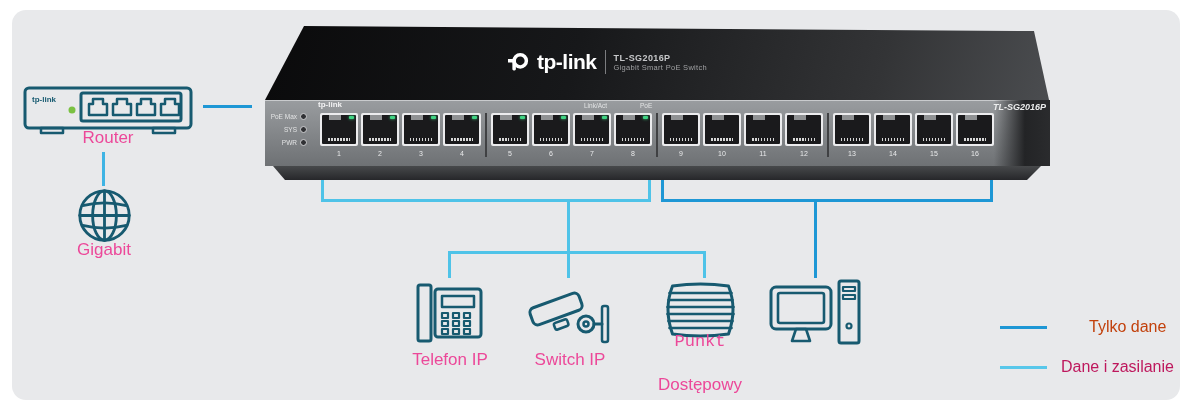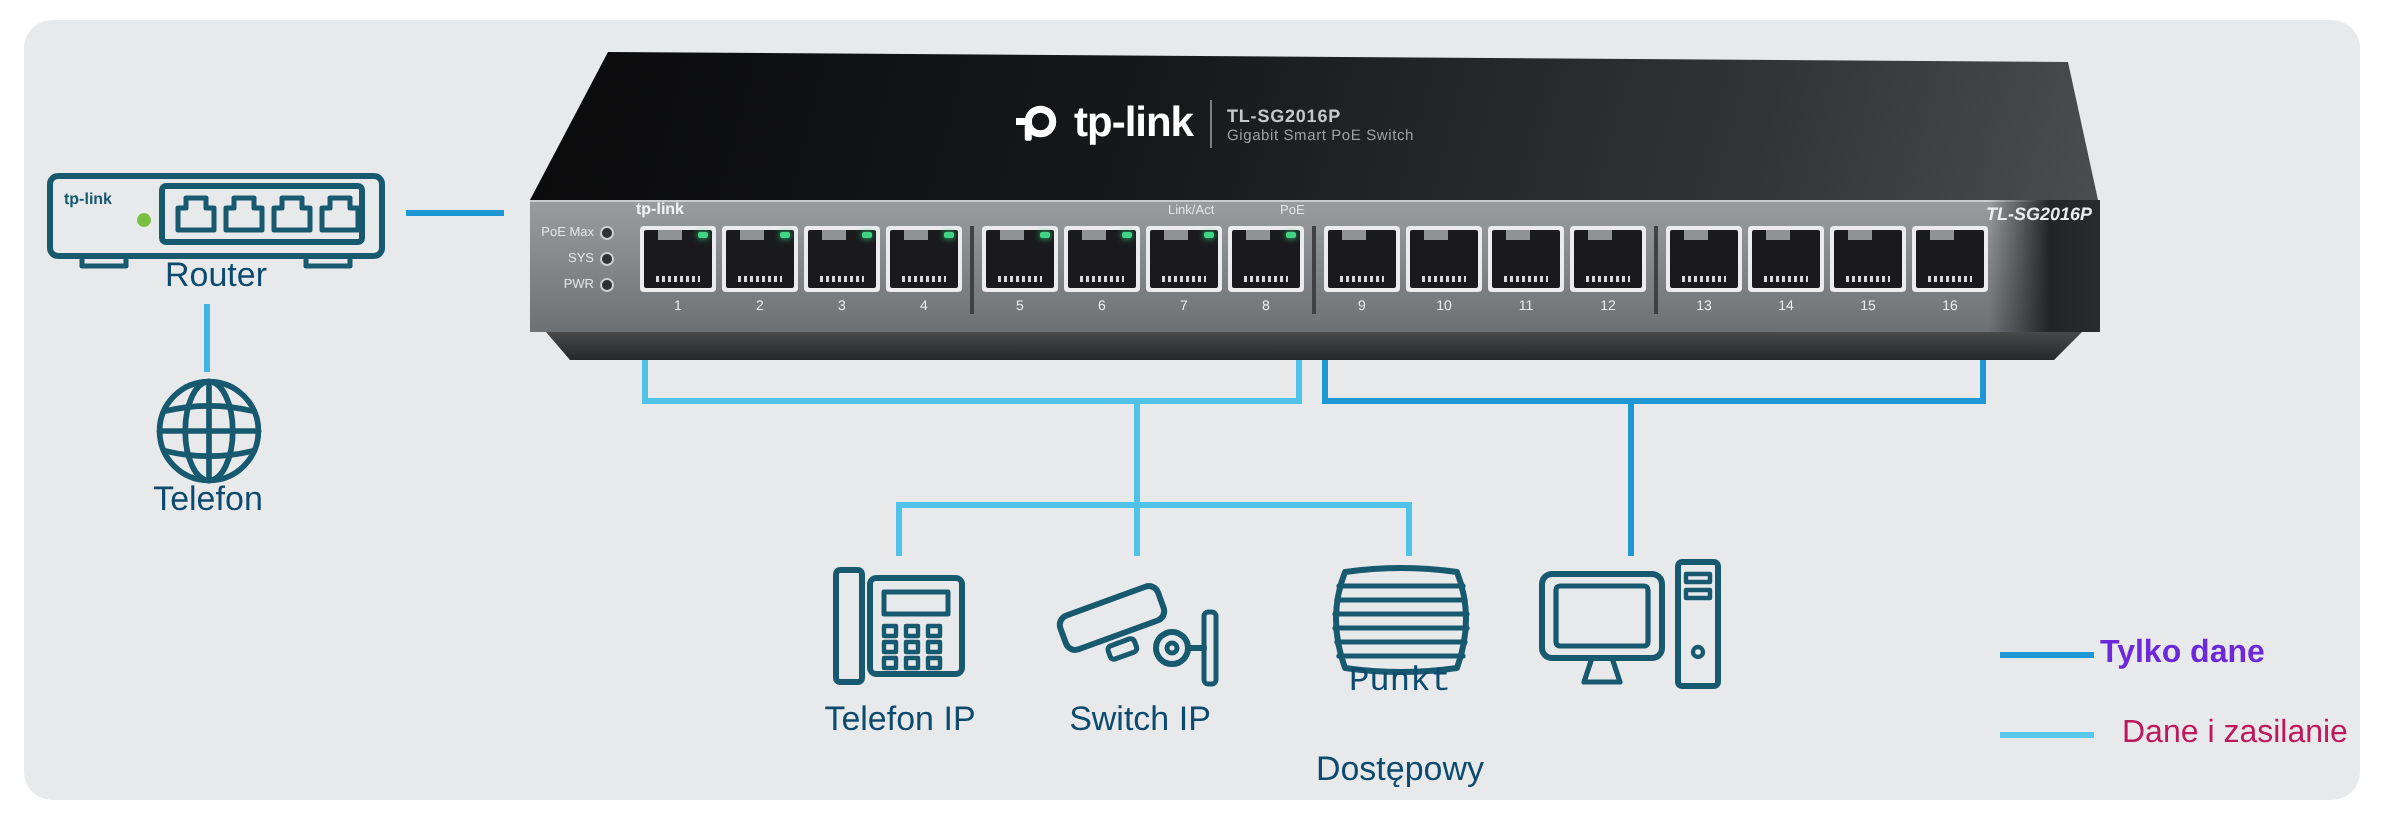--- a/index.html
+++ b/index.html
@@ -3,21 +3,21 @@
 <meta charset="utf-8">
 <style>
   html,body{margin:0;padding:0;background:#fff;font-family:"Liberation Sans",sans-serif;}
   .stage{position:relative;width:1192px;height:411px;background:#fff;overflow:hidden;}
   .panel{position:absolute;left:12px;top:10px;width:1168px;height:390px;background:#e8e9eb;border-radius:14px;}
   .abs{position:absolute;}
   .line{position:absolute;}
   .line.poe{background:#4fc3e8;}
   .line.data{background:#1e97d5;}
   .line.uplink{background:#3fb4e4;}
-  .dev-label{position:absolute;width:130px;text-align:center;font-size:17px;color:#0c4a6e;}
+  .dev-label{position:absolute;width:130px;text-align:center;font-size:17px;color:#ec4899;}
   .legend-text{position:absolute;font-size:16px;}
 
   
   .switch{position:absolute;left:262px;top:14px;width:790px;height:168px;}
   .sw-top{position:absolute;left:0;top:0;width:790px;height:86px;
     clip-path:polygon(42px 12px,772px 17px,787px 86px,3px 86px);
     background:linear-gradient(105deg,#0a0a0b 0%,#17181a 40%,#333436 78%,#4b4d50 100%);}
   .sw-logo-row{position:absolute;left:246px;top:36px;display:flex;align-items:center;gap:8px;}
   .sw-logo-word{font-size:21px;font-weight:bold;color:#fff;letter-spacing:-0.5px;}
   .sw-logo-div{width:1px;height:24px;background:#7c7d80;}
@@ -73,21 +73,21 @@
   <div class="dev-label" style="left:43px;top:128px;">Router</div>
 
   <svg class="abs teal-icon" style="left:76px;top:187px;" width="57" height="57" viewBox="0 0 60 60">
     <circle cx="30" cy="30" r="26"></circle>
     <ellipse cx="30" cy="30" rx="12.5" ry="26"></ellipse>
     <path d="M30 4 V56"></path>
     <path d="M4 30 H56"></path>
     <path d="M7 19.5 Q30 14 53 19.5"></path>
     <path d="M7 40.5 Q30 46 53 40.5"></path>
   </svg>
-  <div class="dev-label" style="left:39px;top:240px;">Telefon</div>
+  <div class="dev-label" style="left:39px;top:240px;">Gigabit</div>
 
   <div class="line data" style="left:203px;top:105px;width:49px;height:3px;"></div>
   <div class="line uplink" style="left:102px;top:152px;width:3px;height:34px;"></div>
 
   <div class="line poe" style="left:321px;top:180px;width:3px;height:21px;"></div>
   <div class="line poe" style="left:321px;top:199px;width:330px;height:3px;"></div>
   <div class="line poe" style="left:648px;top:180px;width:3px;height:21px;"></div>
   <div class="line poe" style="left:567px;top:199px;width:3px;height:55px;"></div>
   <div class="line poe" style="left:448px;top:251px;width:258px;height:3px;"></div>
   <div class="line poe" style="left:448px;top:251px;width:3px;height:27px;"></div>
@@ -342,16 +342,16 @@
     <rect x="2" y="8" width="60" height="42" rx="5"></rect>
     <rect x="9" y="14" width="46" height="30" rx="2" stroke-width="2.6"></rect>
     <path d="M27 50 h10 l4 12 h-18 z" stroke-width="2.6"></path>
     <rect x="70" y="2" width="20" height="62" rx="2"></rect>
     <rect x="74" y="8" width="12" height="4" stroke-width="2.2"></rect>
     <rect x="74" y="16" width="12" height="4" stroke-width="2.2"></rect>
     <circle cx="80" cy="47" r="2.5" stroke-width="2.2"></circle>
   </svg>
 
   <div class="line legend-line" style="left: 1000px; top: 326px; width: 47px; height: 3px; background: rgb(30, 151, 213);"></div>
-  <div class="legend-text" style="left:1050px;top:318px;color:#6d28d9;font-weight:bold;">Tylko dane</div>
+  <div class="legend-text" style="left:1089px;top:318px;color:#c2410c;">Tylko dane</div>
   <div class="line legend-line" style="left: 1000px; top: 366px; width: 47px; height: 3px; background: rgb(88, 199, 234);"></div>
   <div class="legend-text" style="left:1061px;top:358px;color:#be185d;">Dane i zasilanie</div>
 </div>
 
 </body></html>

